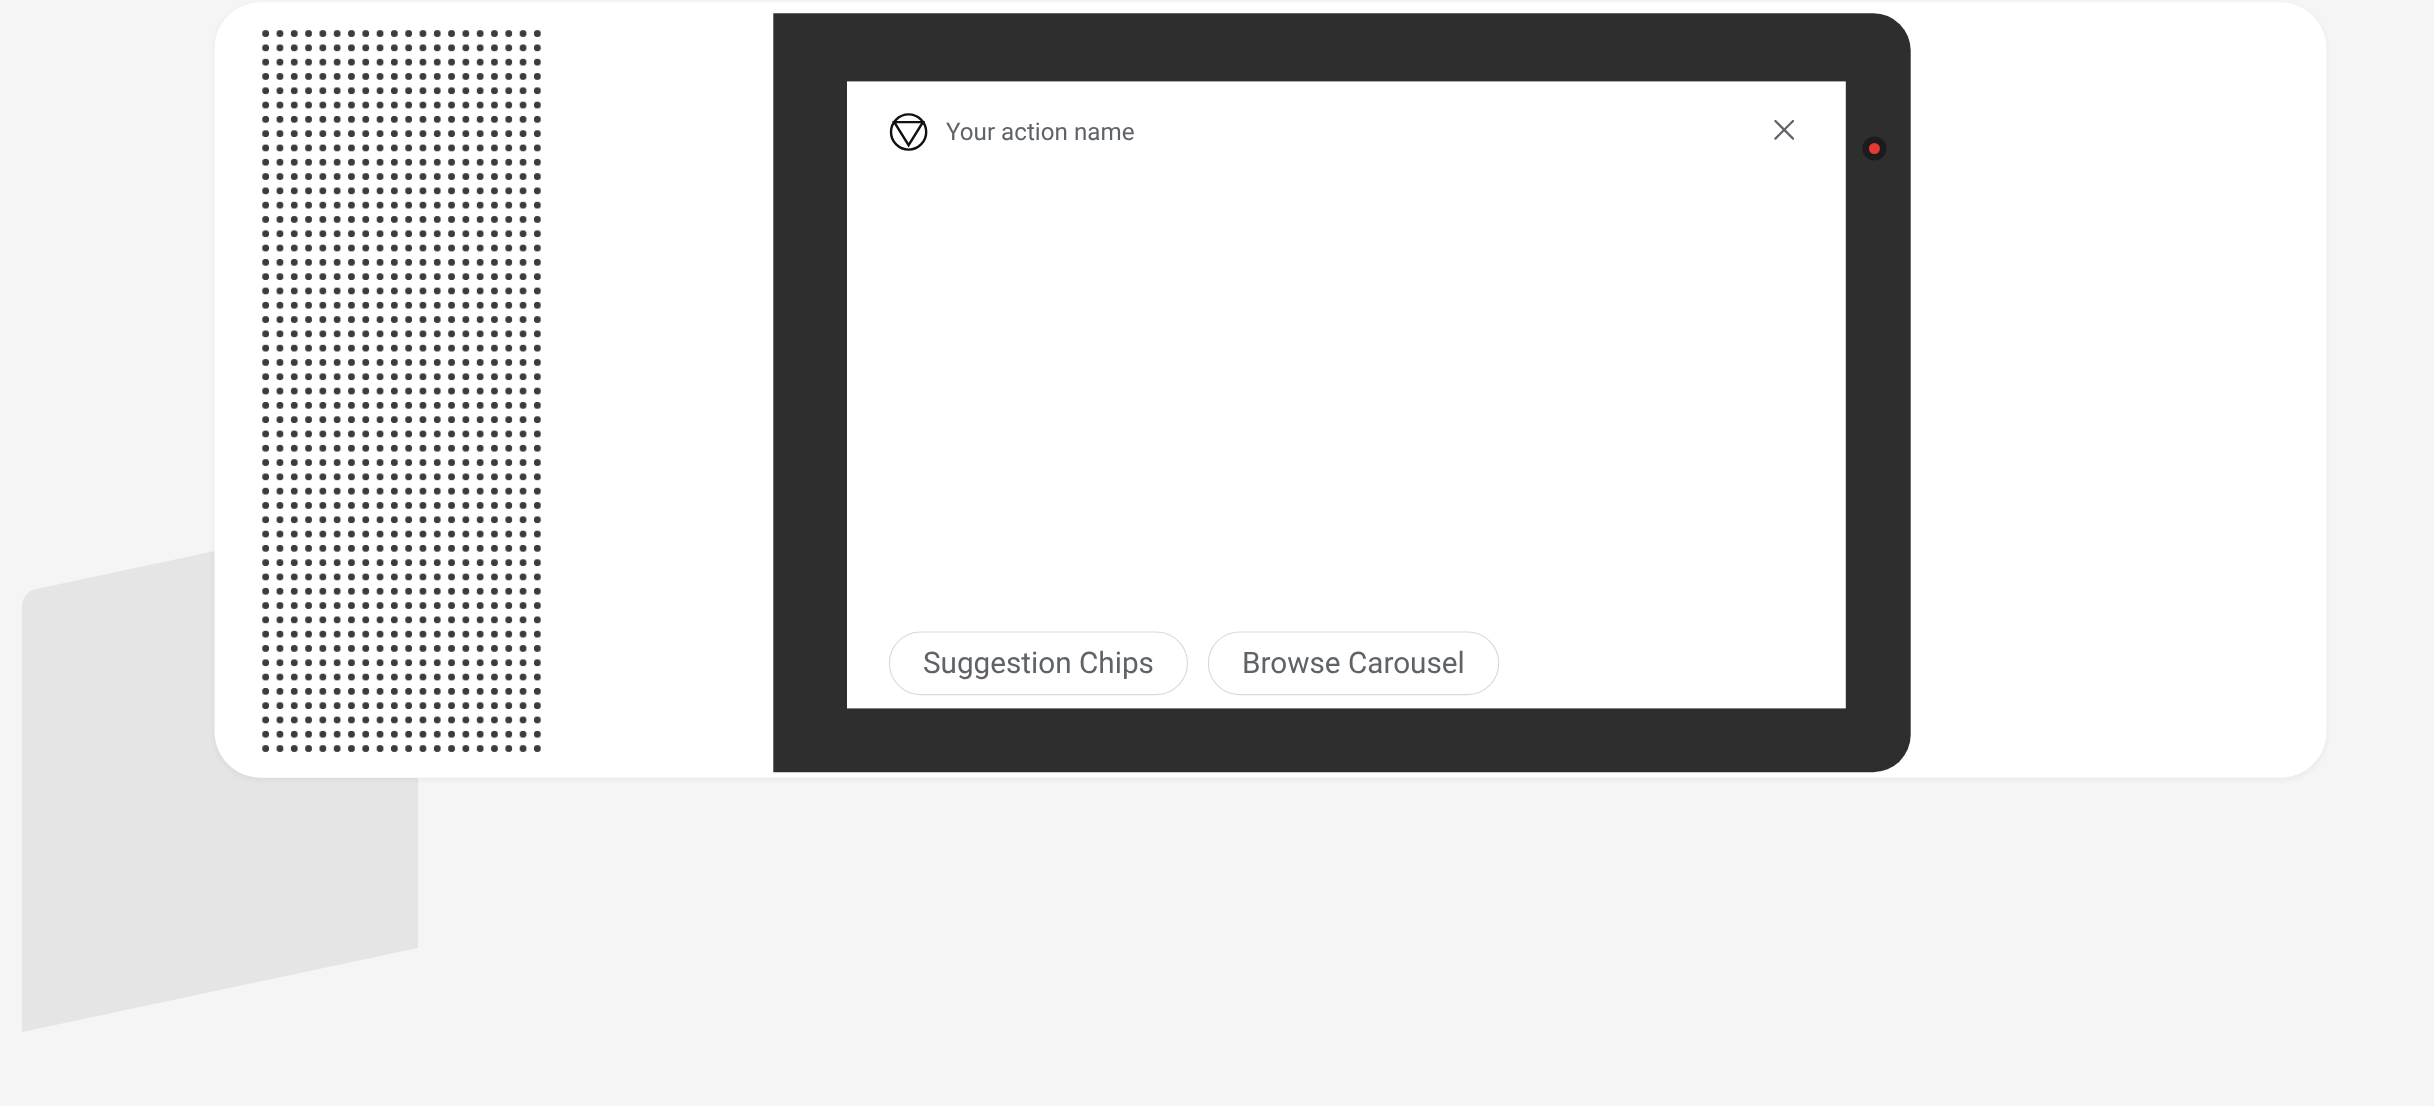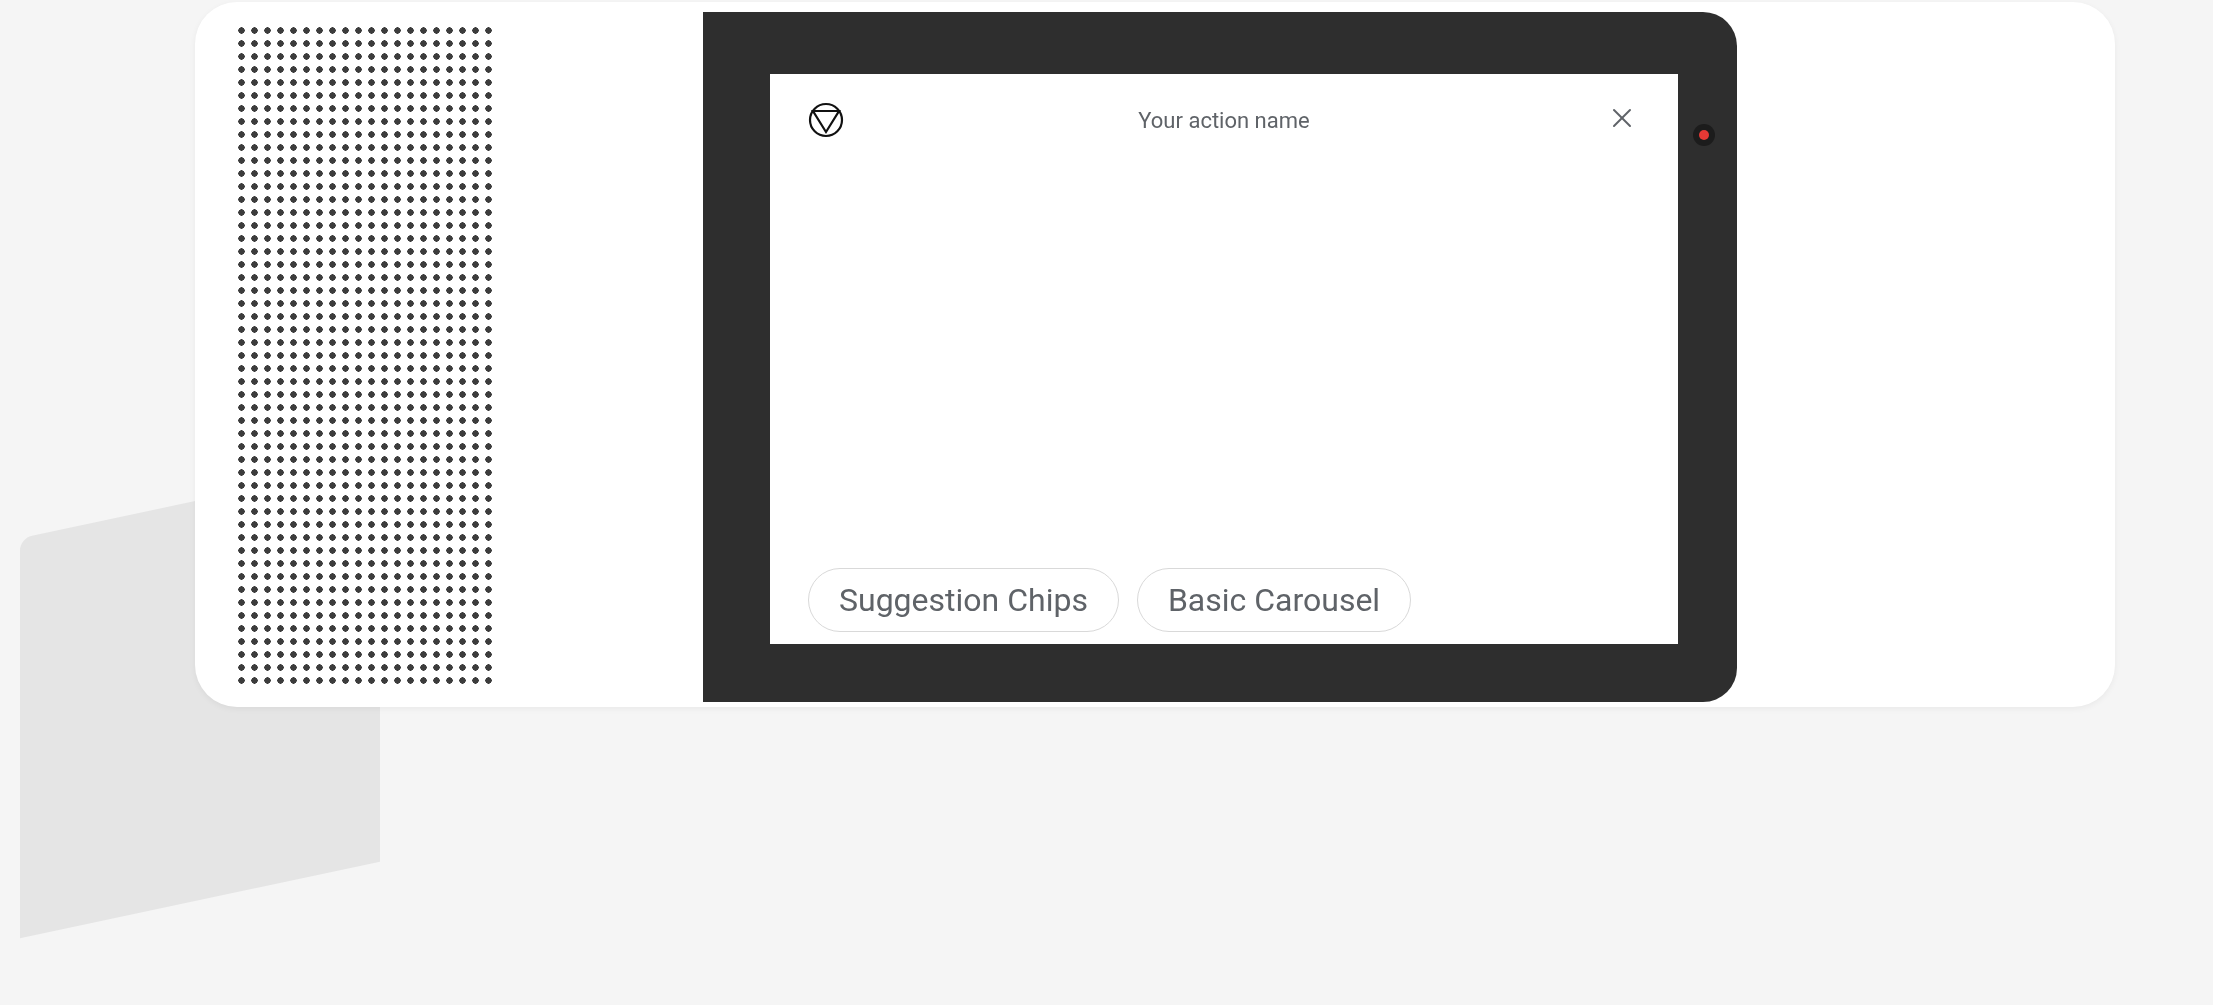--- a/index.html
+++ b/index.html
@@ -100,21 +100,20 @@
       display: flex;
       flex-direction: column;
     }
 
     
     .screen-header {
       display: flex;
       align-items: center;
       padding: 28px 38px 0 38px;
       gap: 16px;
-      text-align: center;
     }
 
     .app-logo {
       width: 36px;
       height: 36px;
       flex: 0 0 auto;
       display: flex;
       align-items: center;
       justify-content: center;
     }
@@ -151,21 +150,21 @@
       display: flex;
       gap: 18px;
       padding: 0 38px 12px 38px;
       align-items: center;
     }
 
     .chip {
       border: 1px solid #d9d9d9;
       border-radius: 999px;
       padding: 12px 30px;
-      font-size: 32px;
+      font-size: 27px;
       color: #5f6368;
       background: #ffffff;
       cursor: pointer;
       white-space: nowrap;
       font-weight: 400;
       line-height: 1.2;
     }
   </style>
 </head>
 <body>
@@ -202,20 +201,20 @@
           </div>
         </div>
 
         <div class="screen-body"></div>
 
         <div class="chip-row">
           <div class="chip">
             <span>Suggestion Chips</span>
           </div>
           <div class="chip">
-            <span>Basic Carousel</span>
+            <span>Browse Carousel</span>
           </div>
         </div>
 
       </div>
     </div>
   </div>
 </div>
 
 </body></html>

